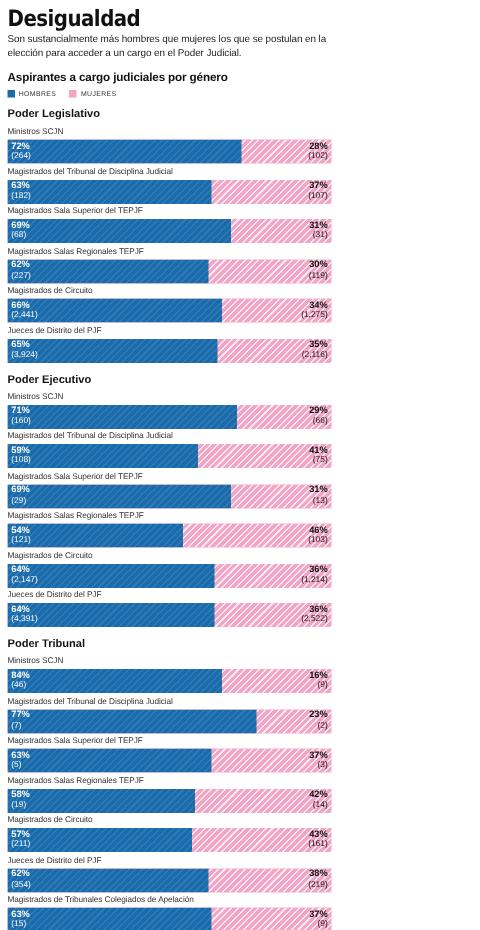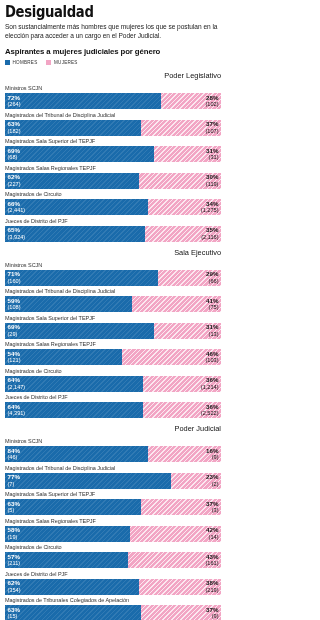--- a/index.html
+++ b/index.html
@@ -70,26 +70,25 @@
   .legend-label {
     font-size: 4.6px;
     letter-spacing: 0.25px;
     color: #333333;
     text-transform: uppercase;
   }
 
   
   .section { margin-bottom: 2px; }
   .section-title {
-    font-weight: normal;
+    font-weight: bold;
     font-size: 7.4px;
     line-height: 9px;
     color: #111111;
     margin: 6px 0 5px 0;
-    text-align: right;
   }
 
   
   .row { margin-bottom: 2.5px; }
   .row-label {
     font-size: 5.5px;
     line-height: 7px;
     color: #333333;
     letter-spacing: -0.05px;
     margin-bottom: 1px;
@@ -154,21 +153,21 @@
     text-align: right;
   }
 </style>
 </head>
 <body>
 
 <div class="page">
 
   <div class="kicker">Desigualdad</div>
   <div class="standfirst">Son sustancialmente más hombres que mujeres los que se postulan en la elección para acceder a un cargo en el Poder Judicial.</div>
-  <div class="chart-title">Aspirantes a mujeres judiciales por género</div>
+  <div class="chart-title">Aspirantes a cargo judiciales por género</div>
 
   <div class="legend">
     <div class="legend-item">
       <span class="swatch blue"></span>
       <span class="legend-label">HOMBRES</span>
     </div>
     <div class="legend-item">
       <span class="swatch pink"></span>
       <span class="legend-label">MUJERES</span>
     </div>
@@ -262,21 +261,21 @@
               <span class="cnt">(3,924)</span>
             </div>
             <div class="lbl lbl-women">
               <span class="pct">35%</span>
               <span class="cnt">(2,116)</span>
             </div>
           </div>
         </div>
       </div>
       <div class="section">
-        <div class="section-title">Sala Ejecutivo</div>
+        <div class="section-title">Poder Ejecutivo</div>
         <div class="row">
           <div class="row-label">Ministros SCJN</div>
           <div class="bar">
             <div class="bar-hatch"></div>
             <div class="bar-men" style="width: 71%;"></div>
             <div class="lbl lbl-men">
               <span class="pct">71%</span>
               <span class="cnt">(160)</span>
             </div>
             <div class="lbl lbl-women">
@@ -355,21 +354,21 @@
               <span class="cnt">(4,391)</span>
             </div>
             <div class="lbl lbl-women">
               <span class="pct">36%</span>
               <span class="cnt">(2,522)</span>
             </div>
           </div>
         </div>
       </div>
       <div class="section">
-        <div class="section-title">Poder Judicial</div>
+        <div class="section-title">Poder Tribunal</div>
         <div class="row">
           <div class="row-label">Ministros SCJN</div>
           <div class="bar">
             <div class="bar-hatch"></div>
             <div class="bar-men" style="width: 66%;"></div>
             <div class="lbl lbl-men">
               <span class="pct">84%</span>
               <span class="cnt">(46)</span>
             </div>
             <div class="lbl lbl-women">

